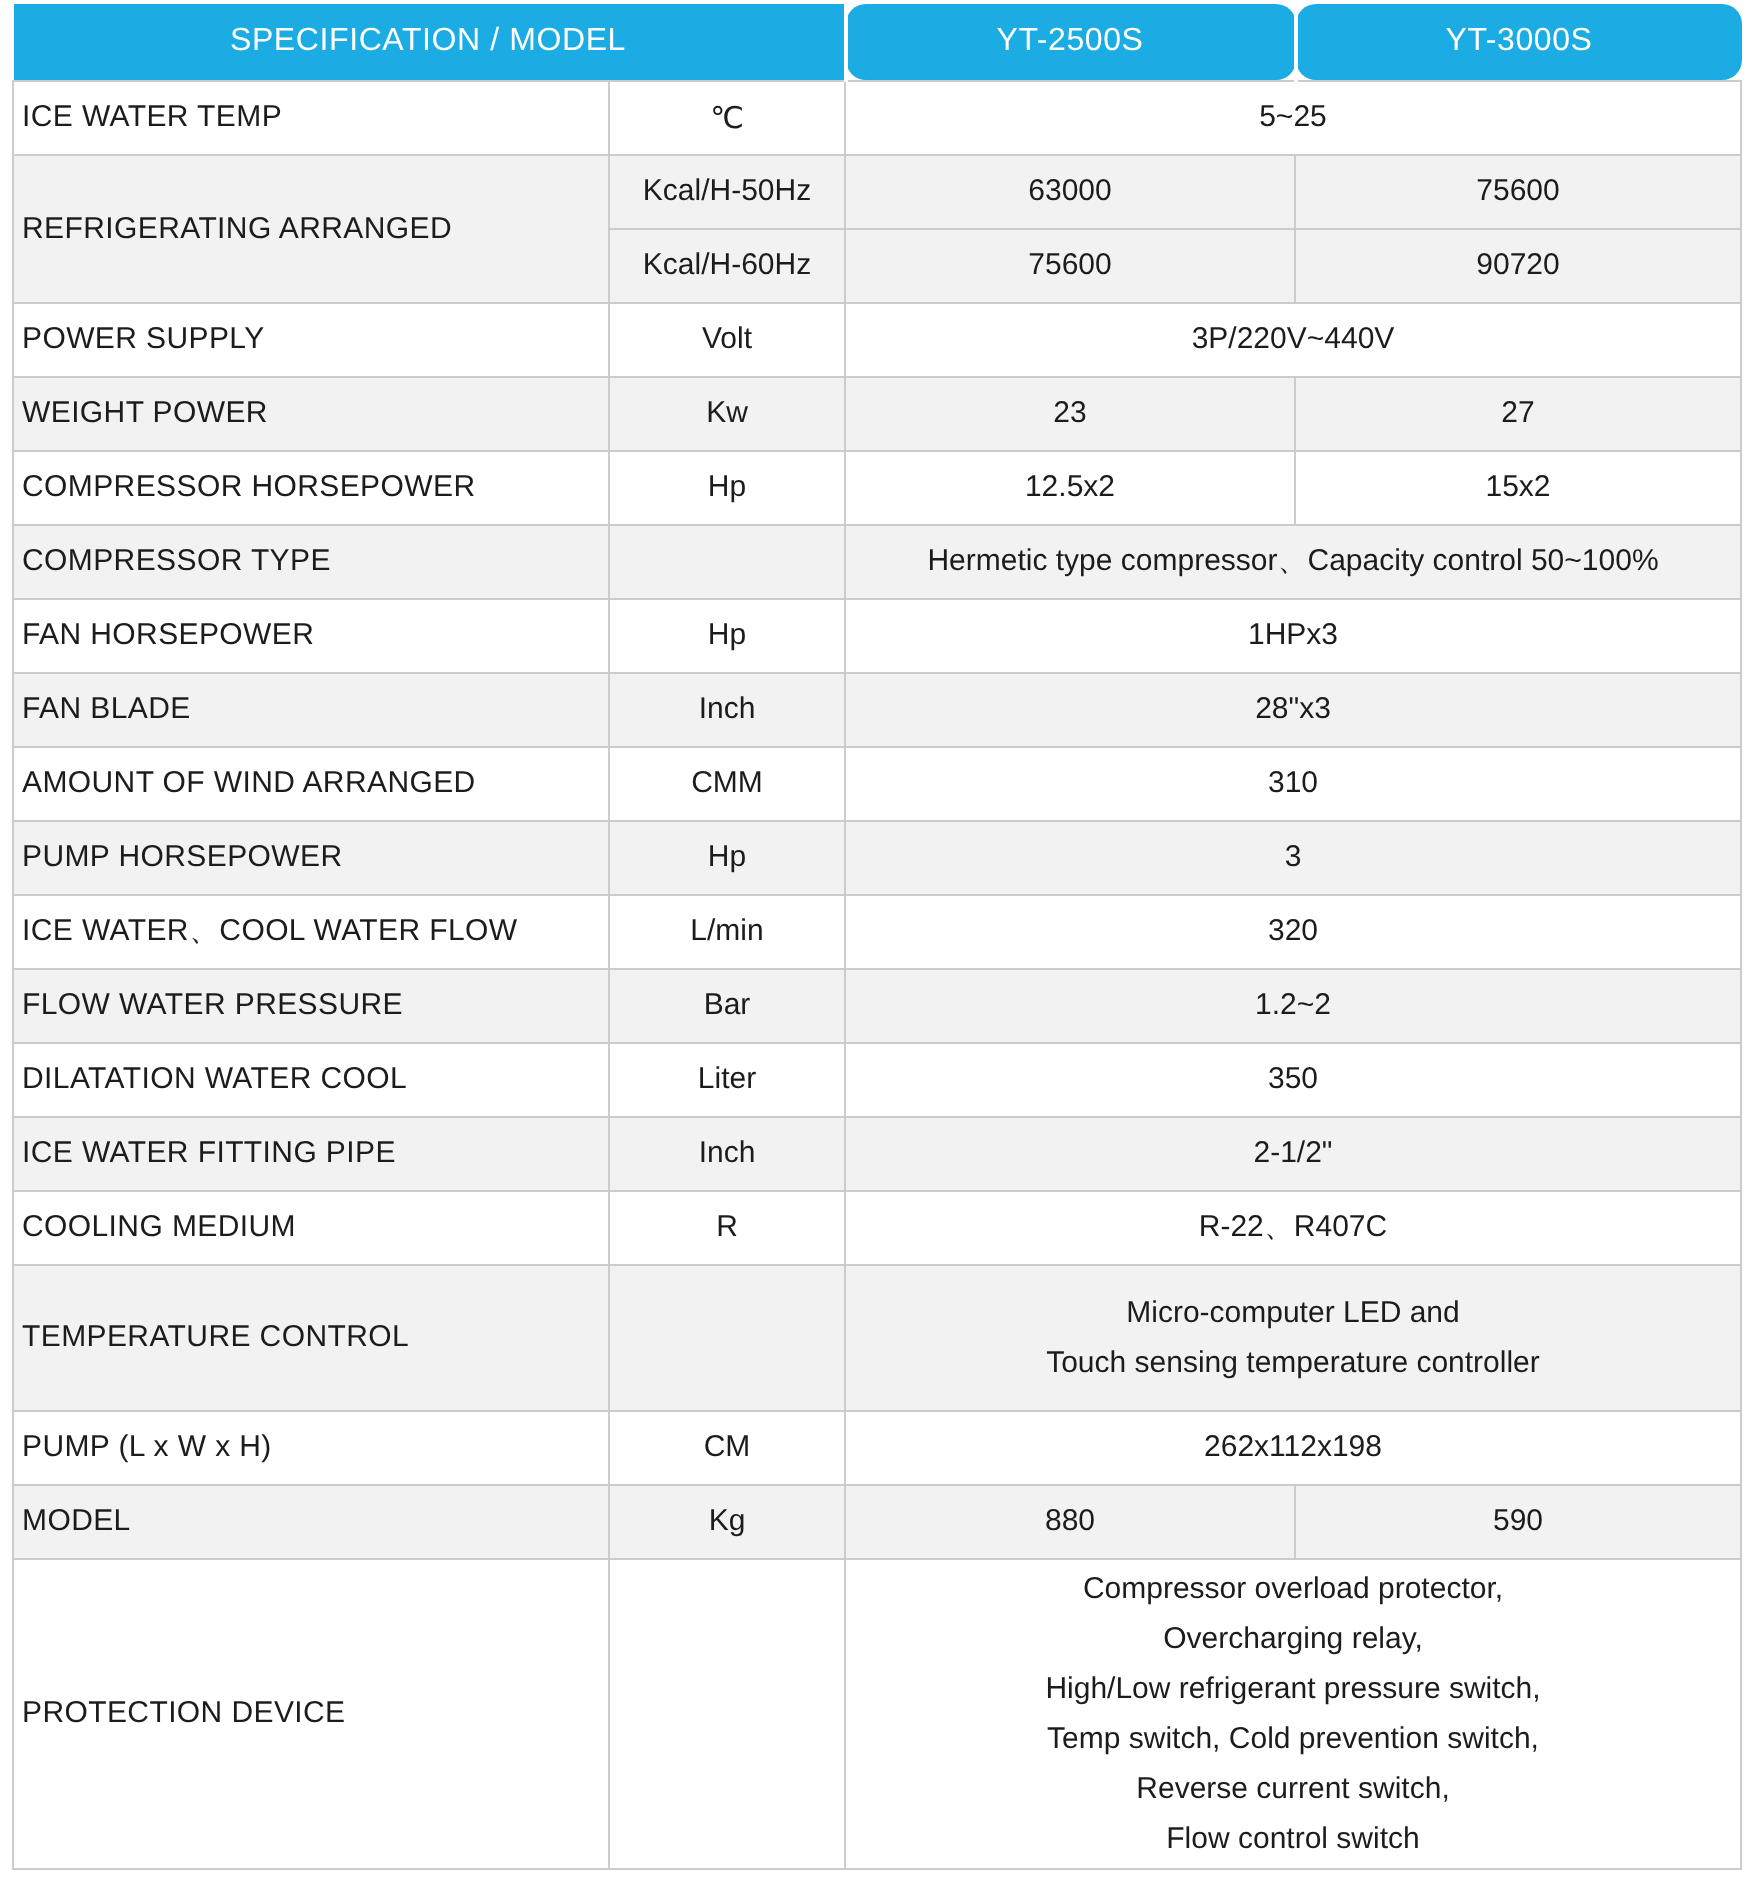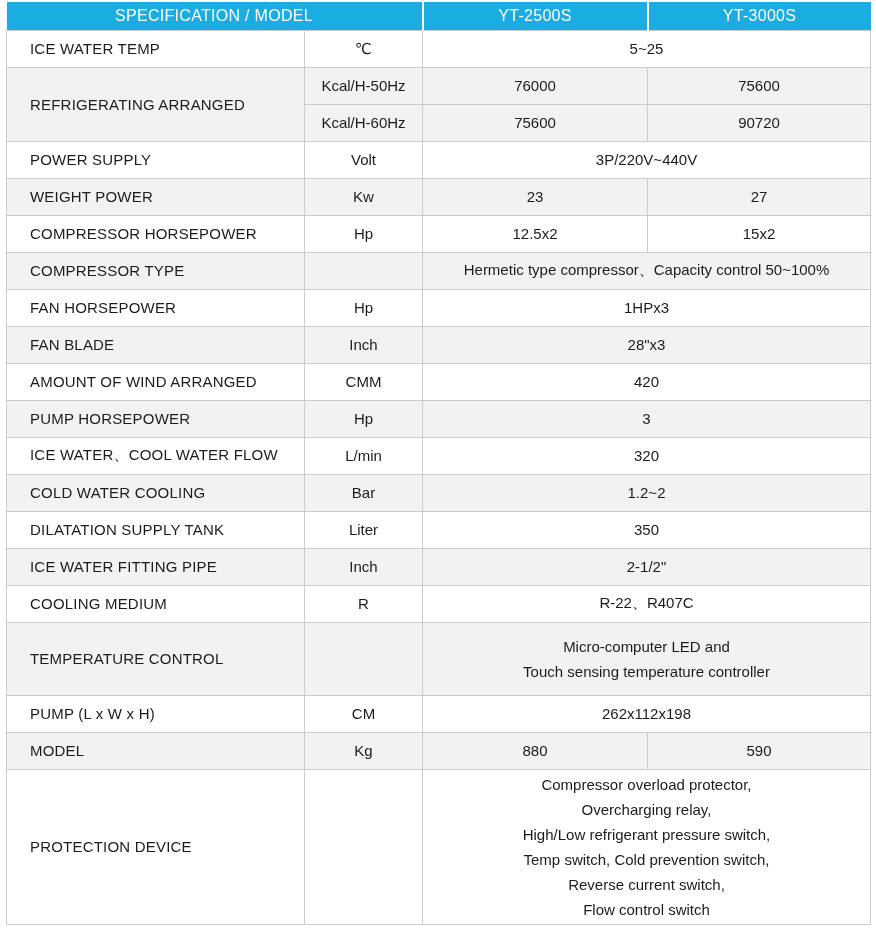--- a/index.html
+++ b/index.html
@@ -21,41 +21,41 @@
   col.c-label { width: 298px; }
   col.c-unit  { width: 118px; }
   col.c-m1    { width: 225px; }
   col.c-m2    { width: 223px; }
 
   thead th {
     background: var(--header-bg, #1bace4);
     color: #ffffff;
     font-weight: 400;
     font-size: 16px;
-    height: 28px;
+    height: 38px;
     border: none;
     text-align: center;
     letter-spacing: 0.3px;
   }
-  thead th.model-cell { border-left: 2px solid #ffffff; }
+  thead th.model-cell { border-left: 2px solid #ffffff; border-radius: 10px; }
 
   tbody td {
     border: 1px solid var(--border, #cccccc);
     font-size: 15px;
     background: #ffffff;
     color: var(--text, #1c1c1c);
   }
   tbody tr { height: 37px; }
   tbody tr.tall { height: 73px; }
   tbody tr.xtall { height: 154px; }
   tbody tr.shade td { background: var(--alt-bg, #f2f2f2); }
 
   td.label-cell {
     text-align: left;
-    padding: 2px 8px 2px 23px;
+    padding: 2px 8px 2px 4px;
     letter-spacing: 0.2px;
   }
   td.unit-cell, td.value-cell {
     text-align: center;
     padding: 2px 6px;
   }
   td.value-cell.multiline {
     white-space: pre-line;
     line-height: 25px;
     text-align: center;
@@ -81,21 +81,21 @@
     </thead>
     <tbody>
         <tr>
           <td class="label-cell">ICE WATER TEMP</td>
           <td class="unit-cell">℃</td>
           <td class="value-cell" colspan="2">5~25</td>
         </tr>
         <tr class="shade">
           <td class="label-cell" rowspan="2">REFRIGERATING ARRANGED</td>
           <td class="unit-cell">Kcal/H-50Hz</td>
-          <td class="value-cell">76000</td>
+          <td class="value-cell">63000</td>
           <td class="value-cell">75600</td>
         </tr>
         <tr class="shade">
           <td class="unit-cell">Kcal/H-60Hz</td>
           <td class="value-cell">75600</td>
           <td class="value-cell">90720</td>
         </tr>
         <tr>
           <td class="label-cell">POWER SUPPLY</td>
           <td class="unit-cell">Volt</td>
@@ -124,39 +124,39 @@
           <td class="value-cell" colspan="2">1HPx3</td>
         </tr>
         <tr class="shade">
           <td class="label-cell">FAN BLADE</td>
           <td class="unit-cell">Inch</td>
           <td class="value-cell" colspan="2">28"x3</td>
         </tr>
         <tr>
           <td class="label-cell">AMOUNT OF WIND ARRANGED</td>
           <td class="unit-cell">CMM</td>
-          <td class="value-cell" colspan="2">420</td>
+          <td class="value-cell" colspan="2">310</td>
         </tr>
         <tr class="shade">
           <td class="label-cell">PUMP HORSEPOWER</td>
           <td class="unit-cell">Hp</td>
           <td class="value-cell" colspan="2">3</td>
         </tr>
         <tr>
           <td class="label-cell">ICE WATER、COOL WATER FLOW</td>
           <td class="unit-cell">L/min</td>
           <td class="value-cell" colspan="2">320</td>
         </tr>
         <tr class="shade">
-          <td class="label-cell">COLD WATER COOLING</td>
+          <td class="label-cell">FLOW WATER PRESSURE</td>
           <td class="unit-cell">Bar</td>
           <td class="value-cell" colspan="2">1.2~2</td>
         </tr>
         <tr>
-          <td class="label-cell">DILATATION SUPPLY TANK</td>
+          <td class="label-cell">DILATATION WATER COOL</td>
           <td class="unit-cell">Liter</td>
           <td class="value-cell" colspan="2">350</td>
         </tr>
         <tr class="shade">
           <td class="label-cell">ICE WATER FITTING PIPE</td>
           <td class="unit-cell">Inch</td>
           <td class="value-cell" colspan="2">2-1/2"</td>
         </tr>
         <tr>
           <td class="label-cell">COOLING MEDIUM</td>

